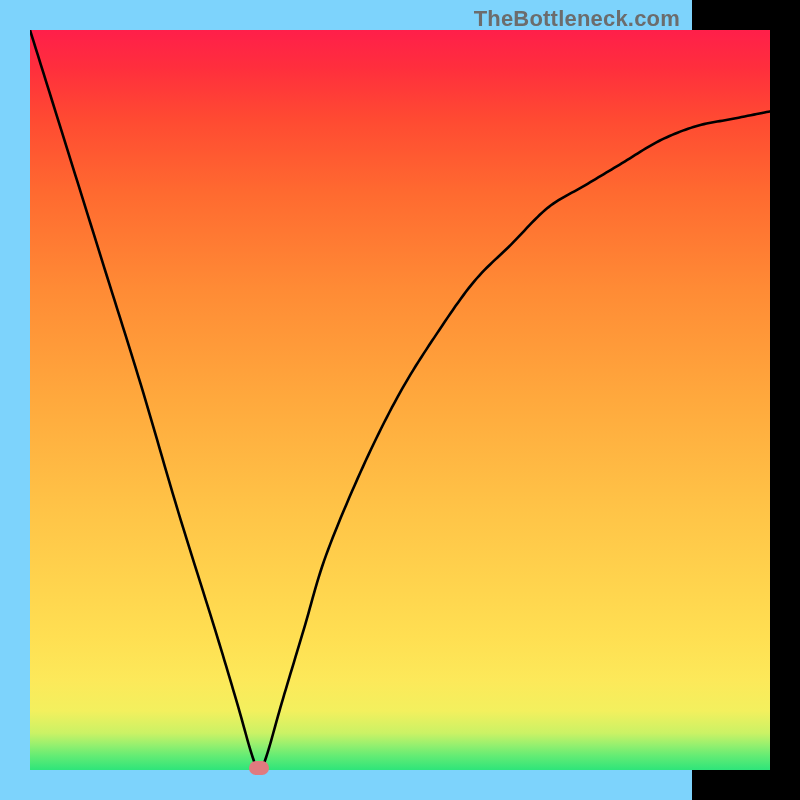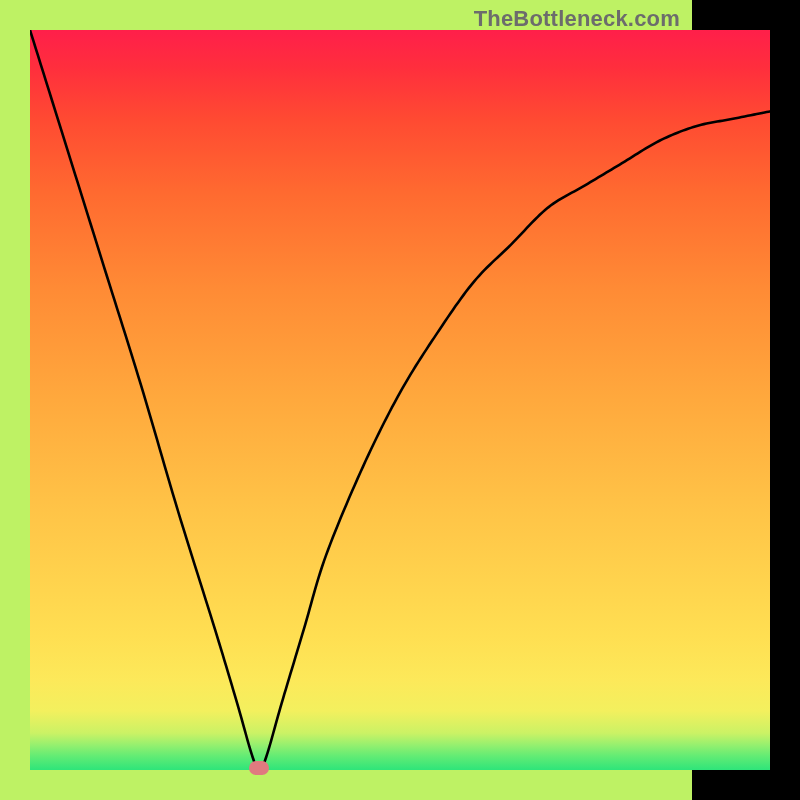--- a/index.html
+++ b/index.html
@@ -1,21 +1,21 @@
 <!DOCTYPE html>
 <html><head>
 <meta charset="utf-8">
 <style>
   * { margin: 0; padding: 0; box-sizing: border-box; }
   html, body { width: 800px; height: 800px; overflow: hidden; background: #000; }
   .frame {
     position: relative;
     width: 692px;
     height: 800px;
-    background: #bef264;
+    background: #7dd3fc;
   }
   .plot-area {
     position: absolute;
     left: 30px;
     top: 30px;
     width: 740px;
     height: 740px;
     background: linear-gradient(to top,
       #2ee57a 0%,
       #66ec74 2%,

